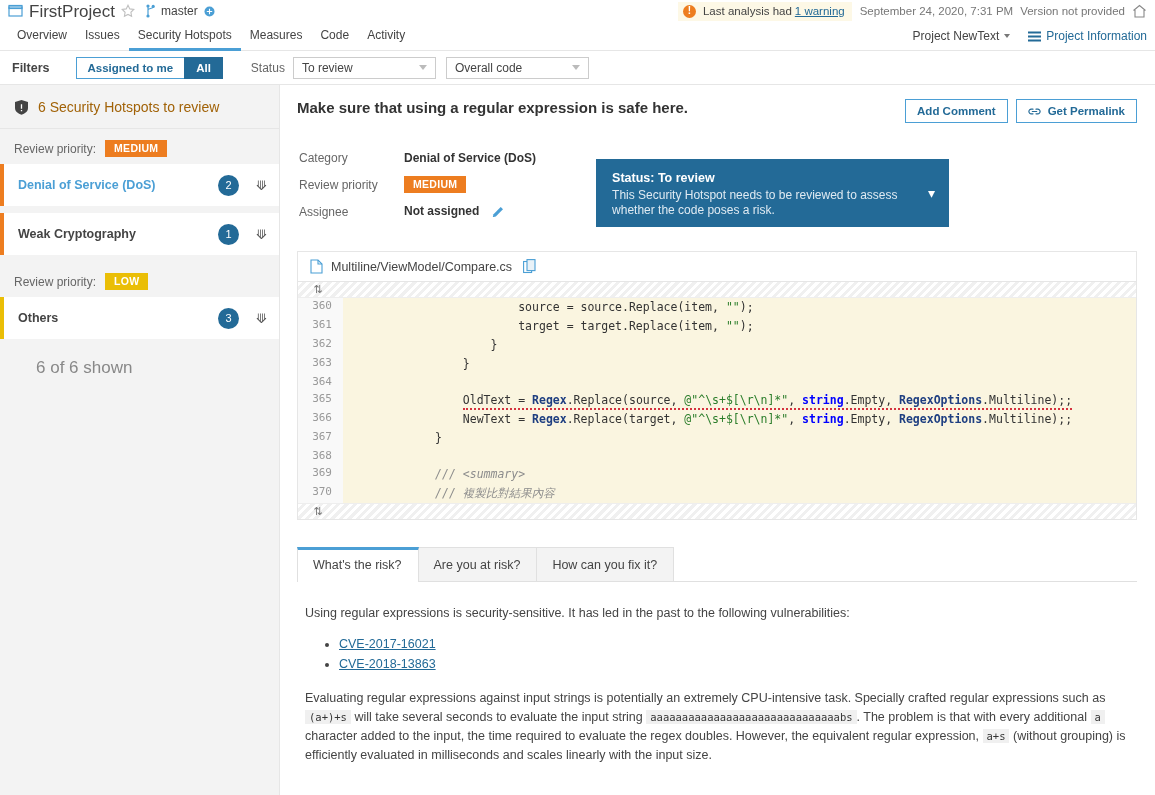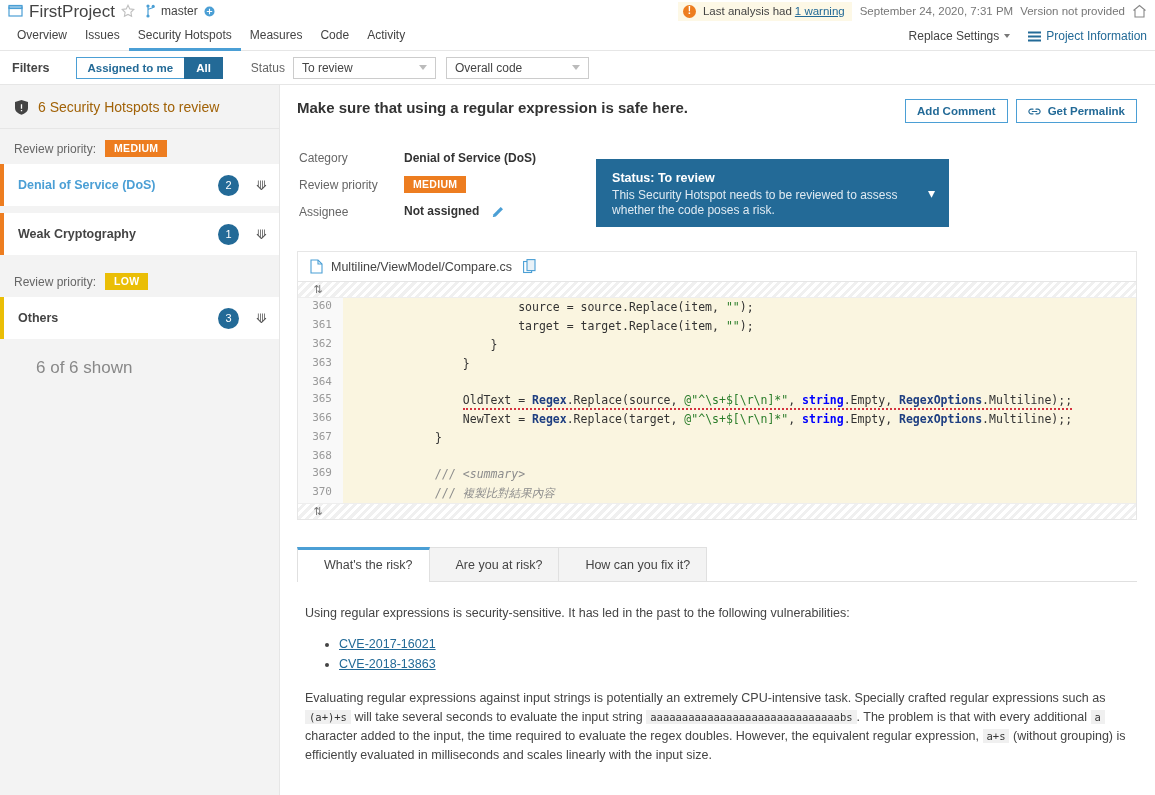--- a/index.html
+++ b/index.html
@@ -301,21 +301,21 @@
   .k-str { color:#2a7d2a; }
   .k-cmt { color:#8c8c8c; font-style: italic;}
   .underline-issue {
     border-bottom: 2px dotted #d4333f;
     padding-bottom:1px;
   }
 
   
   .tabs { margin-top: 27px; display:flex; border-bottom:1px solid #e0e0e0;}
   .tab {
-    padding: 10px 16px 9px 26px;
+    padding: 10px 16px 9px 15px;
     font-size: 12.5px;
     color:#444;
     background:#f3f3f3;
     border:1px solid #e0e0e0;
     border-bottom:none;
     border-left:none;
     cursor:pointer;
     position:relative;
   }
   .tab:first-child { border-left:1px solid #e0e0e0; }
@@ -388,21 +388,21 @@
 
 <div class="navbar">
   <div class="nav-item">Overview</div>
   <div class="nav-item">Issues</div>
   <div class="nav-item active">Security Hotspots</div>
   <div class="nav-item">Measures</div>
   <div class="nav-item">Code</div>
   <div class="nav-item">Activity</div>
   <div class="nav-right">
     <div class="proj-settings">
-      <span>Replace Settings</span>
+      <span>Project NewText</span>
       <span class="caret-dn"></span>
     </div>
     <div class="proj-info">
       <span class="listicon">
         <svg width="13" height="11" viewBox="0 0 13 11">
             <rect x="0" y="0.5" width="13" height="2" fill="#236a97"></rect>
             <rect x="0" y="4.5" width="13" height="2" fill="#236a97"></rect>
             <rect x="0" y="8.5" width="13" height="2" fill="#236a97"></rect>
           </svg>
       </span>

